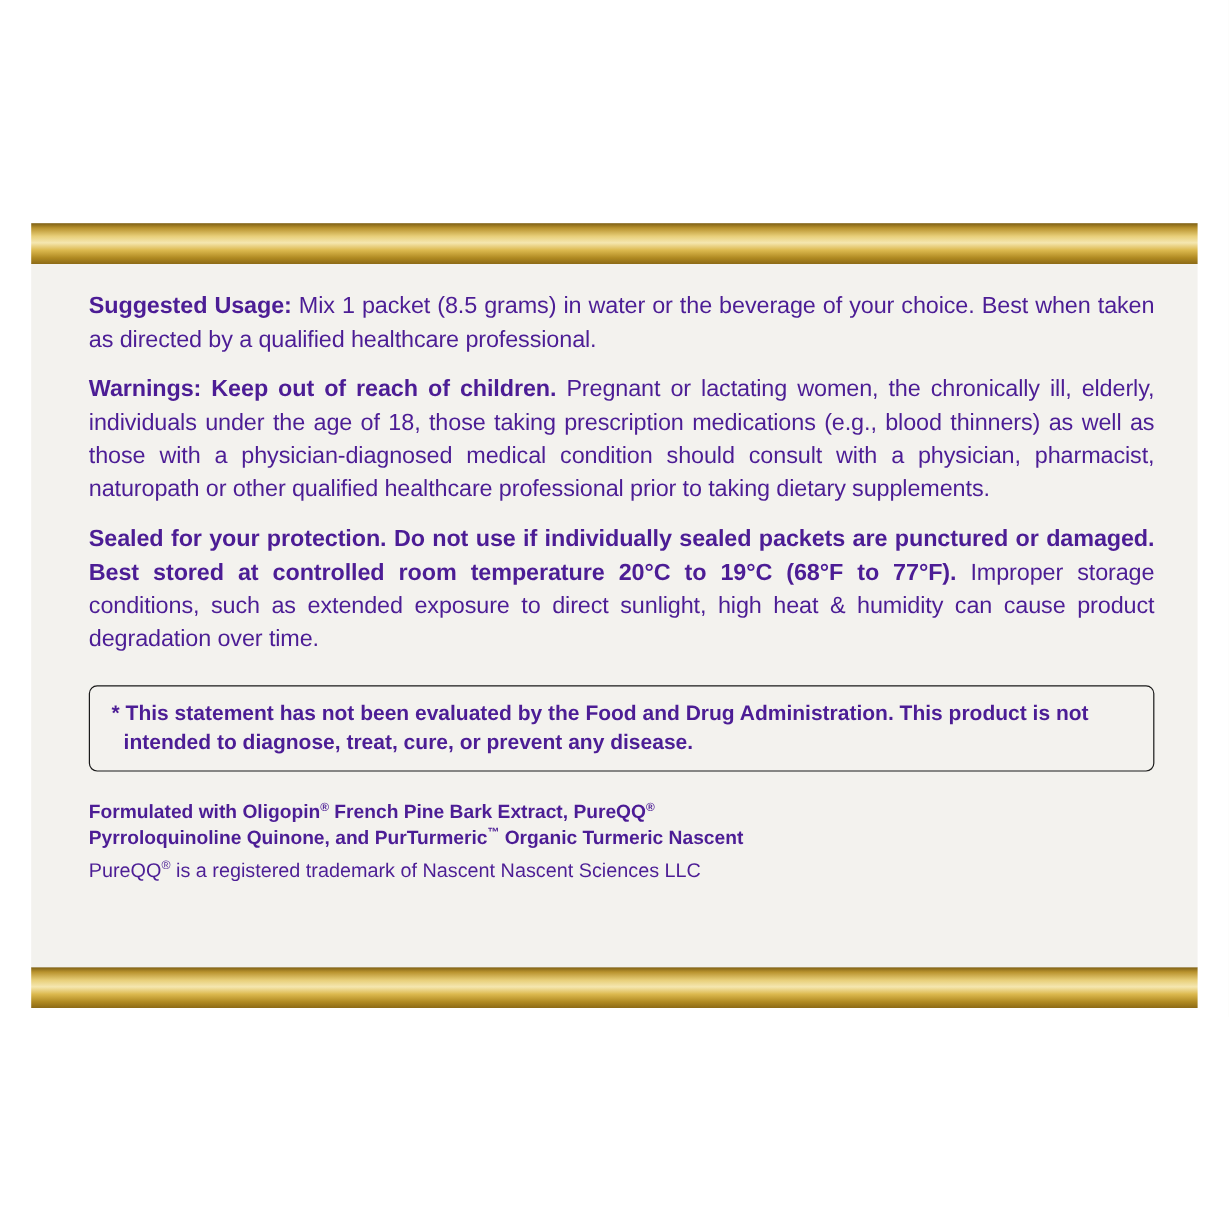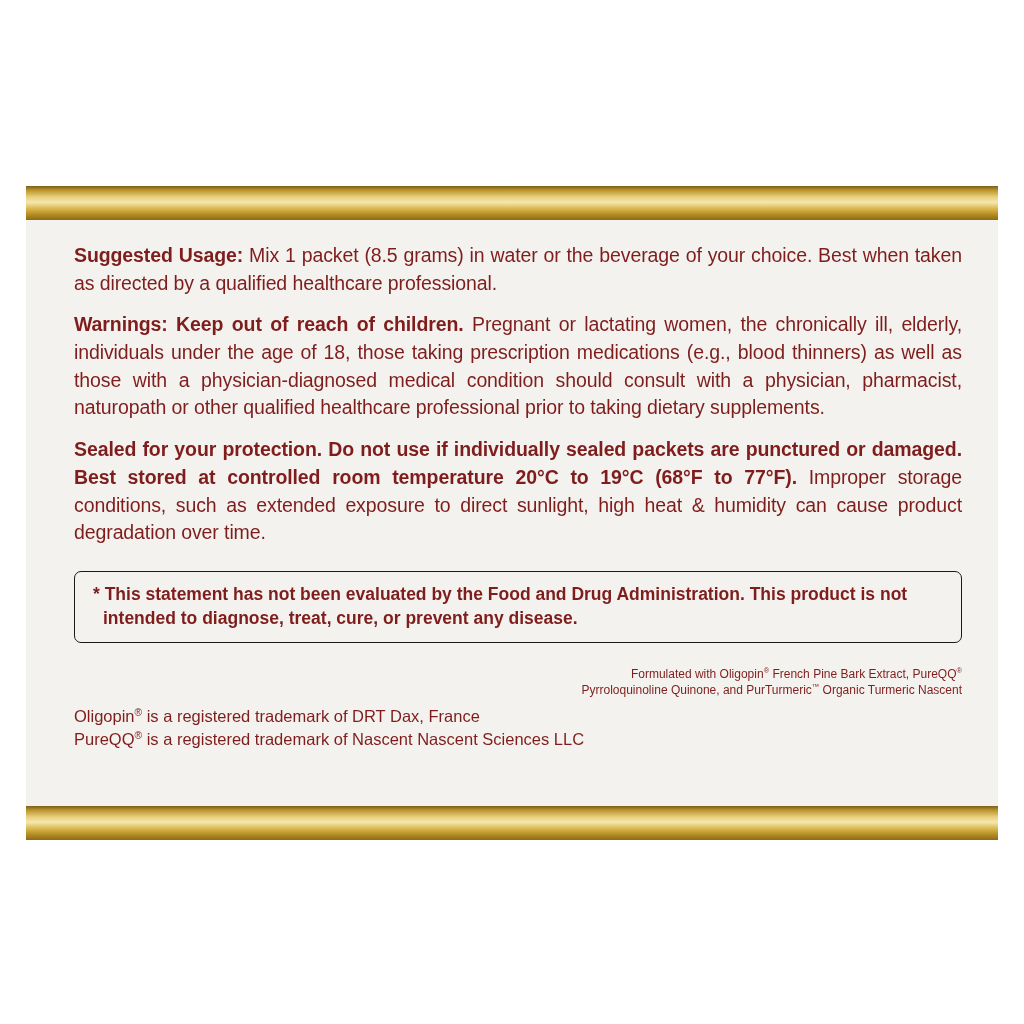--- a/index.html
+++ b/index.html
@@ -49,21 +49,21 @@
     bottom: 34px;
     background: #f3f2ee;
   }
 
   
   .content {
     position: absolute;
     left: 48px;
     right: 36px;
     top: 22px;
-    color: #7f1d1d;
+    color: #4c1d95;
   }
   .para {
     font-size: 19.5px;
     line-height: 1.42;
     text-align: justify;
     margin: 0 0 14px 0;
     letter-spacing: -0.1px;
   }
   .para b, .lead {
     font-weight: bold;
@@ -84,25 +84,24 @@
     margin: 0;
     text-indent: -10px;
     padding-left: 10px;
   }
 
   
   .tm-block {
     margin-top: 24px;
   }
   .tm-strong {
-    font-size: 12px;
+    font-size: 16px;
     line-height: 1.32;
-    font-weight: normal;
+    font-weight: bold;
     margin: 0;
-    text-align: right;
   }
   .tm-line {
     font-size: 16.5px;
     line-height: 1.38;
     margin: 0;
     font-weight: normal;
   }
   .tm-block .spacer { height: 6px; }
   sup {
     font-size: 0.62em;
@@ -136,19 +135,18 @@
       <div class="fda-box">
         <p class="fda-text">* This statement has not been evaluated by the Food and Drug Administration. This product is not intended to diagnose, treat, cure, or prevent any disease.</p>
       </div>
 
       <div class="tm-block">
         <p class="tm-strong"><span>Formulated with Oligopin</span><sup>®</sup><span> French Pine Bark Extract, PureQQ</span><sup>®</sup></p>
         <p class="tm-strong"><span>Pyrroloquinoline Quinone, and PurTurmeric</span><sup>™</sup><span> Organic Turmeric Nascent</span></p>
 
         <div class="spacer"></div>
 
-        <p class="tm-line"><span>Oligopin</span><sup>®</sup><span> is a registered trademark of DRT Dax, France</span></p>
         <p class="tm-line"><span>PureQQ</span><sup>®</sup><span> is a registered trademark of Nascent Nascent Sciences LLC</span></p>
       </div>
 
     </div>
   </div>
 </div>
 
 </body></html>

